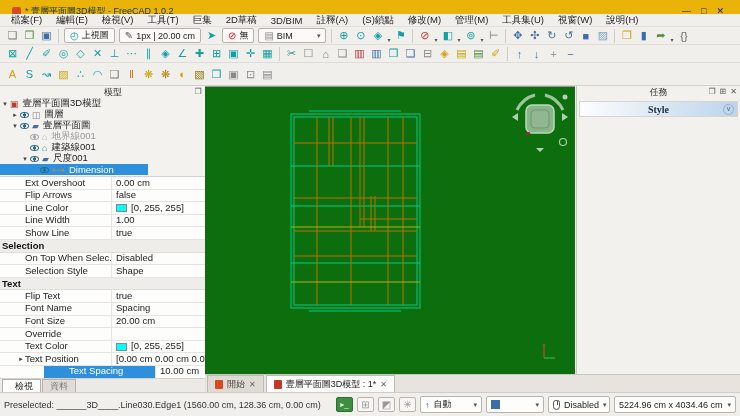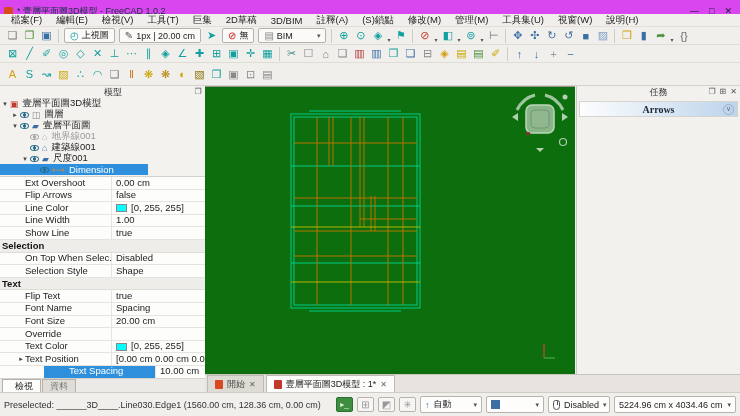--- a/index.html
+++ b/index.html
@@ -1,21 +1,21 @@
 <!DOCTYPE html>
 <html><head>
 <meta charset="utf-8">
 <style>
   * { margin:0; padding:0; box-sizing:border-box; }
   html,body { width:740px; height:416px; overflow:hidden; }
   body { font-family:"Liberation Sans", sans-serif; font-size:10px; color:#222; background:#f1efec; }
   .app { position:relative; width:740px; height:416px; overflow:hidden; }
 
   
-  .titlebar { position:absolute; left:0; top:0; width:740px; height:22px; background:#d946ef; display:flex; align-items:center; padding:0 4px; }
+  .titlebar { position:absolute; left:0; top:0; width:740px; height:22px; background:#eab308; display:flex; align-items:center; padding:0 12px; }
   .appicon { width:9px; height:9px; background:#d8491f; border-radius:2px; margin-right:4px; flex:none; }
   .title { font-size:9px; color:#12333b; white-space:nowrap; }
   .winbtns { margin-left:auto; display:flex; gap:10px; padding-right:4px; }
   .winbtn { font-size:9px; color:#123; cursor:default; line-height:12px; }
 
   
   .menubar { position:absolute; left:0; top:14px; width:740px; height:13px; background:#f1efec; display:flex; align-items:center; padding-left:4px; border-bottom:1px solid #e3e0db; }
   .mitem { padding:0 7px; font-size:9.5px; color:#222; white-space:nowrap; }
 
   
@@ -476,21 +476,21 @@
   <div class="rightpanel">
     <div class="phead">
       <span class="ptitle">任務</span>
       <span class="pbtns" id="taskpbtns">
           <span class="pbtn">❐</span>
           <span class="pbtn">⊞</span>
           <span class="pbtn">✕</span>
         </span>
     </div>
     <div class="modbar">
-      <span class="mlabel">Arrows</span>
+      <span class="mlabel">Style</span>
       <span class="circbtn">∨</span>
     </div>
   </div>
 
   <div class="mditabs" id="mditabs">
       <span class="mtab">
         <span class="ticn" style="background: rgb(216, 73, 31);"></span>
         <span>開始</span>
         <span class="x">✕</span>
       </span>

